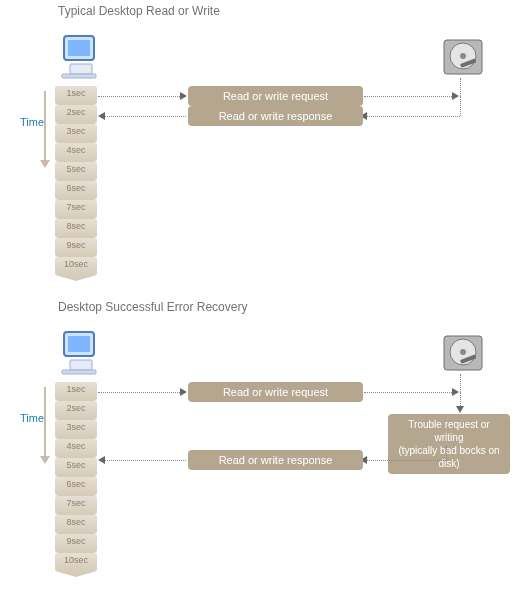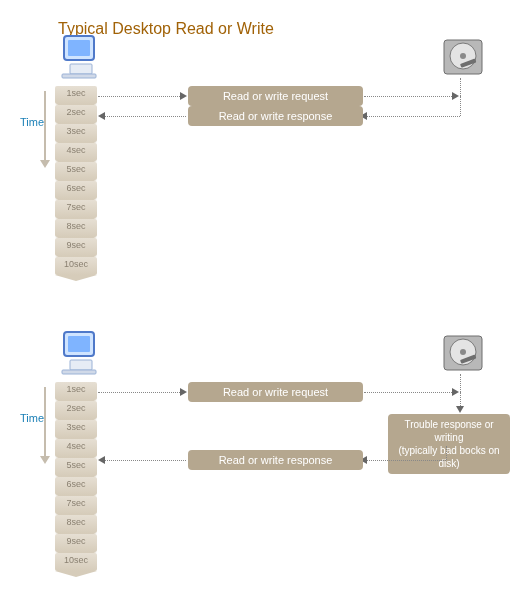--- a/index.html
+++ b/index.html
@@ -11,23 +11,23 @@
     color: #666;
     width: 515px;
   }
   .section {
     position: relative;
     padding-top: 6px;
   }
   .title {
     position: absolute;
     left: 58px;
-    top: 20px;
-    font-size: 16px;
-    color: #a16207;
+    top: 4px;
+    font-size: 12px;
+    color: #737373;
   }
   .stage {
     position: relative;
     width: 515px;
   }
   .computer {
     position: absolute;
   }
   .disk {
     position: absolute;
@@ -171,20 +171,21 @@
     <div class="hline" style="left:364px; top:110px; width:96px;"></div>
     <div class="arr-l" style="left:360px; top:106px;"></div>
     <div class="pill" style="left:188px; top:100px; width:175px;">Read or write response</div>
     <div class="hline" style="left:104px; top:110px; width:82px;"></div>
     <div class="arr-l" style="left:98px; top:106px;"></div>
 
   </div>
 </div>
 
 <div class="section" style="height:300px;">
+  <div class="title">Desktop Successful Error Recovery</div>
   <div class="stage" style="height:290px;">
 
     <div class="computer" style="left:60px; top:28px;">
       <svg width="42" height="46" viewBox="0 0 42 46">
         <rect x="4" y="2" width="30" height="24" rx="3" fill="#cfe4ff" stroke="#4f79c9" stroke-width="2"></rect>
         <rect x="8" y="6" width="22" height="16" rx="1" fill="#7fb4ff"></rect>
         <rect x="10" y="30" width="22" height="10" rx="1" fill="#e6ecf5" stroke="#9bb2d6"></rect>
         <rect x="2" y="40" width="34" height="4" rx="1" fill="#d0d9e8" stroke="#9bb2d6"></rect>
       </svg>
     </div>
@@ -218,21 +219,21 @@
     <div class="hline" style="left:98px; top:90px; width:86px;"></div>
     <div class="arr-r" style="left:180px; top:86px;"></div>
     <div class="pill" style="left:188px; top:80px; width:175px;">Read or write request</div>
     <div class="hline" style="left:364px; top:90px; width:92px;"></div>
     <div class="arr-r" style="left:452px; top:86px;"></div>
     <div class="vline" style="left:460px; top:72px; height:18px;"></div>
 
     <div class="vline" style="left:460px; top:90px; height:16px;"></div>
     <div class="arr-d" style="left:456px; top:104px;"></div>
 
-    <div class="pill" style="left:388px; top:112px; width:122px; white-space:pre-line; font-size:10px; line-height:13px; padding:4px 6px;">Trouble response or writing
+    <div class="pill" style="left:388px; top:112px; width:122px; white-space:pre-line; font-size:10px; line-height:13px; padding:4px 6px;">Trouble request or writing
 (typically bad bocks on disk)</div>
 
     <div class="vline" style="left:446px; top:144px; height:14px;"></div>
     <div class="hline" style="left:364px; top:158px; width:82px;"></div>
     <div class="arr-l" style="left:360px; top:154px;"></div>
     <div class="pill" style="left:188px; top:148px; width:175px;">Read or write response</div>
     <div class="hline" style="left:104px; top:158px; width:82px;"></div>
     <div class="arr-l" style="left:98px; top:154px;"></div>
 
   </div>

